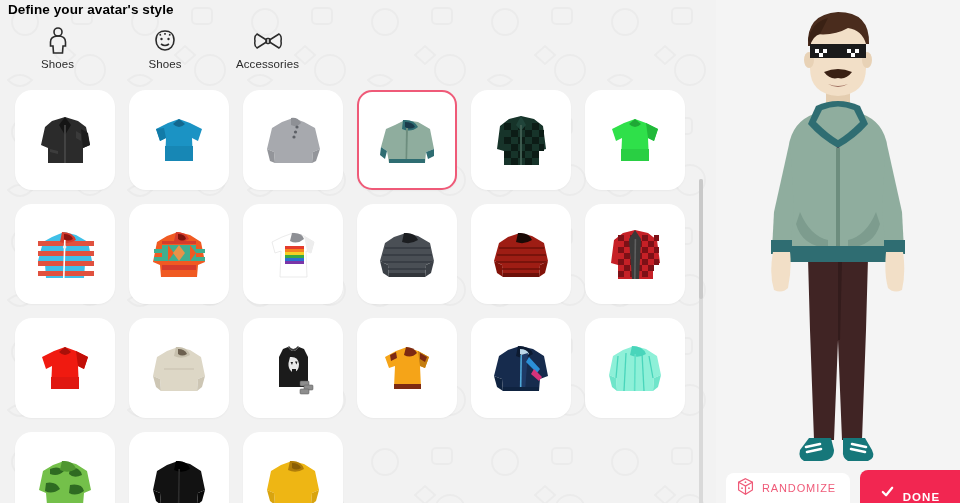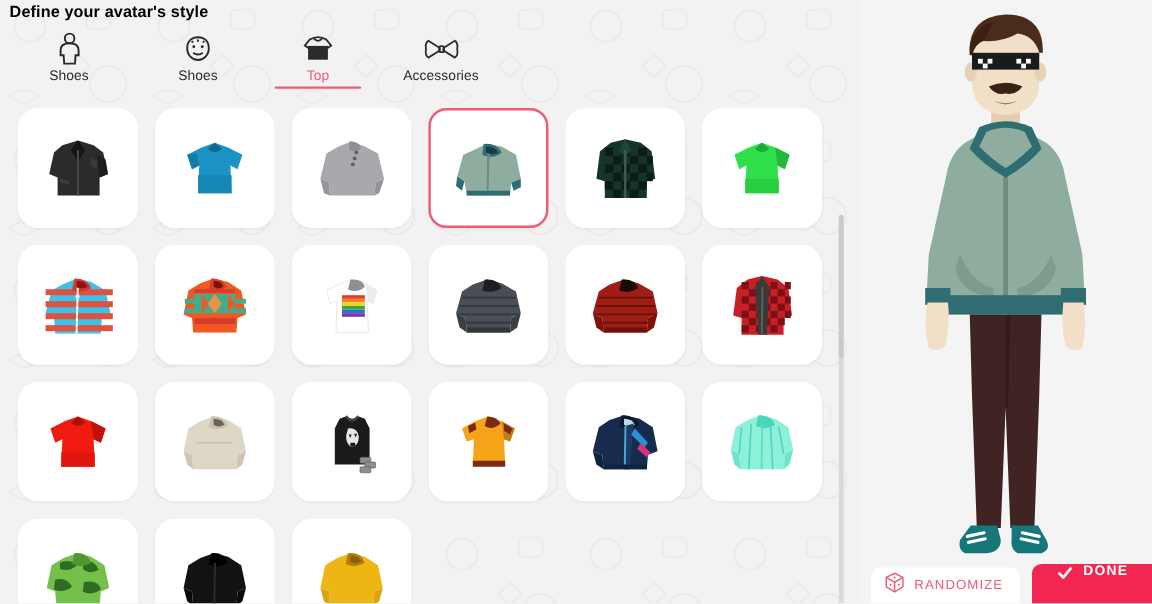--- a/index.html
+++ b/index.html
@@ -103,21 +103,21 @@
     display: flex; align-items: center; gap: 7px;
     height: 30px; padding: 0 14px 0 10px;
     background: #fff; border-radius: 8px 8px 0 0;
     cursor: pointer;
   }
   #randomize-btn .rlabel {
     font-size: 11px; font-weight: normal; color: #ef5a78;
     letter-spacing: .9px;
   }
   #done-btn {
-    display: flex; align-items: flex-start; justify-content: center; gap: 8px;
+    display: flex; align-items: flex-end; justify-content: center; gap: 8px;
     width: 100px; height: 33px;
     background: #f22651; border-radius: 8px 0 0 0;
     cursor: pointer;
   }
   #done-btn .dlabel {
     font-size: 11.5px; font-weight: bold; color: #fff; letter-spacing: 1.1px;
   }
 </style>
 </head>
 <body>
@@ -161,31 +161,20 @@
           <circle cx="10.5" cy="12" r="1.2" fill="#2b2b2b" stroke="none"></circle>
           <circle cx="17.5" cy="12" r="1.2" fill="#2b2b2b" stroke="none"></circle>
           <path d="M10 17 Q14 20 18 17"></path>
           <path d="M9 7 L9.6 8.6 M14 6 L14 7.8 M19 7 L18.4 8.6"></path>
         </svg>
       </span>
       <span class="tlabel">Shoes</span>
       <span class="underline"></span>
     </div>
 
-    <div class="tab active" style="width:100px">
-      <span class="ticon">
-        <svg width="30" height="28" viewBox="0 0 30 28" fill="none" stroke="#2b2b2b" stroke-width="1.5">
-          <path d="M4 11 L8 6 Q11.5 4 15 4 Q18.5 4 22 6 L26 11 L22.5 13.5 L22.5 12 L7.5 12 L7.5 13.5 Z"></path>
-          <rect x="7.5" y="12" width="15" height="10" fill="#2b2b2b" stroke="#2b2b2b"></rect>
-          <path d="M11.5 5 Q15 9 18.5 5"></path>
-        </svg>
-      </span>
-      <span class="tlabel">Top</span>
-      <span class="underline"></span>
-    </div>
 
 
 
     <div class="tab" style="width:105px">
       <span class="ticon">
         <svg width="32" height="28" viewBox="0 0 32 28" fill="none" stroke="#2b2b2b" stroke-width="1.5">
           <path d="M14.5 13 L5 7 Q2 9 3 14 Q2 19 5 21 L14.5 15 Z"></path>
           <path d="M17.5 13 L27 7 Q30 9 29 14 Q30 19 27 21 L17.5 15 Z"></path>
           <rect x="14" y="11.5" width="4" height="5" rx="1.4"></rect>
         </svg>

